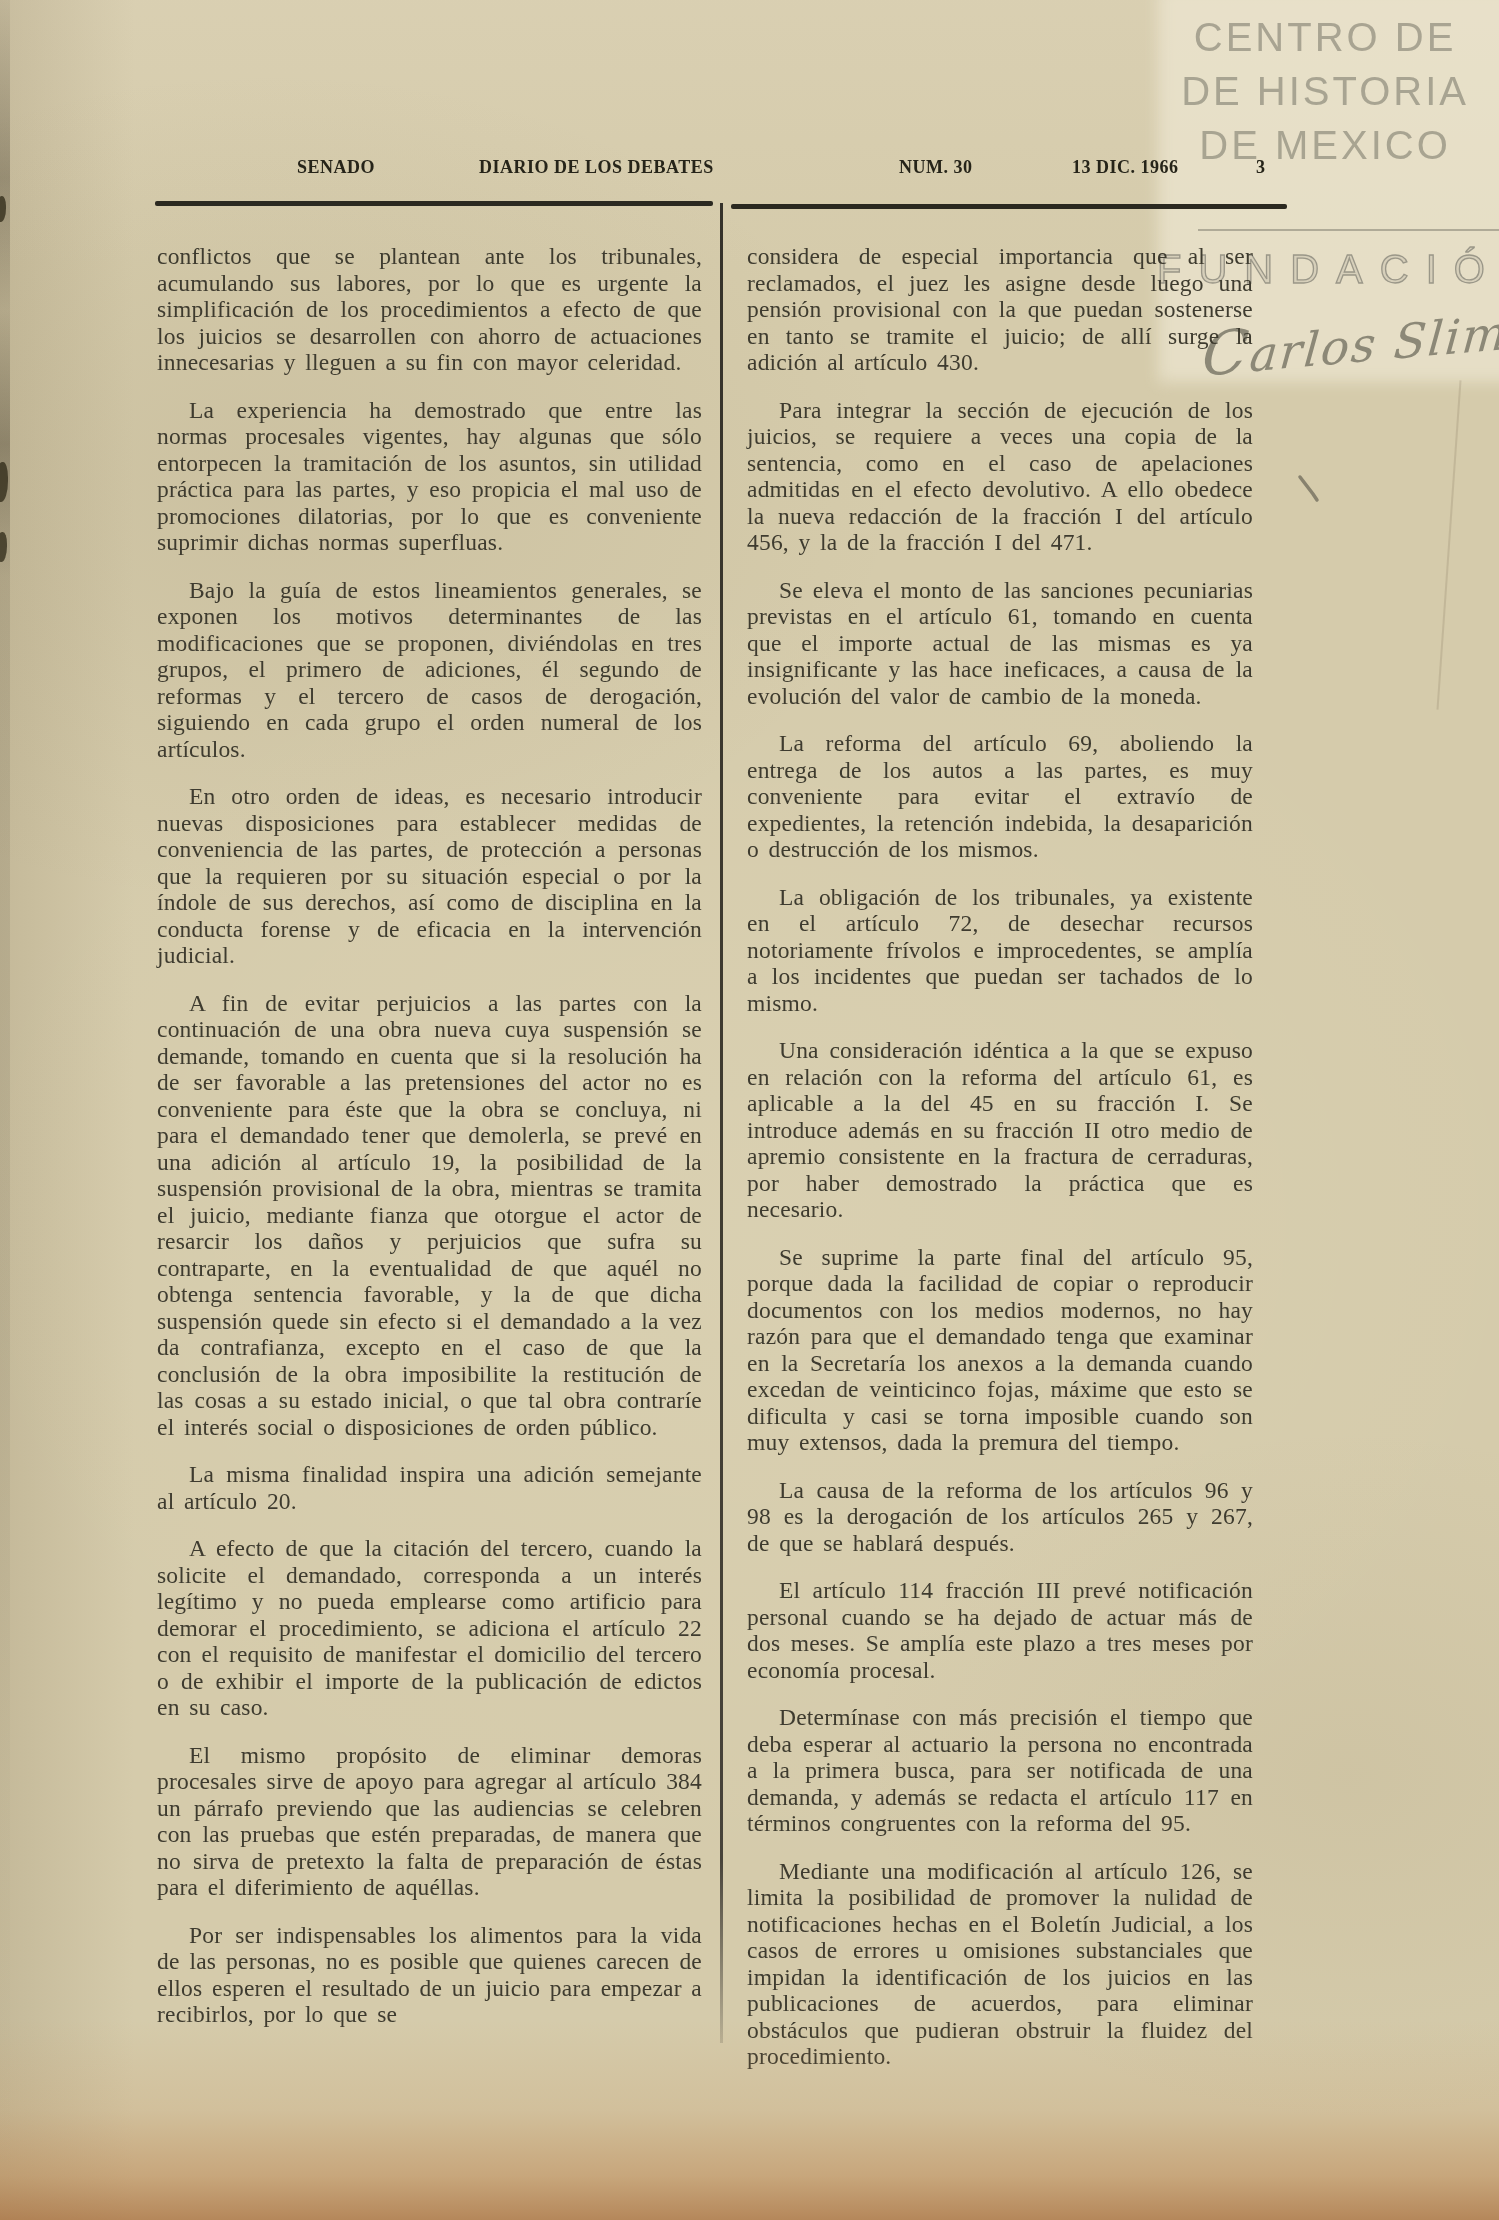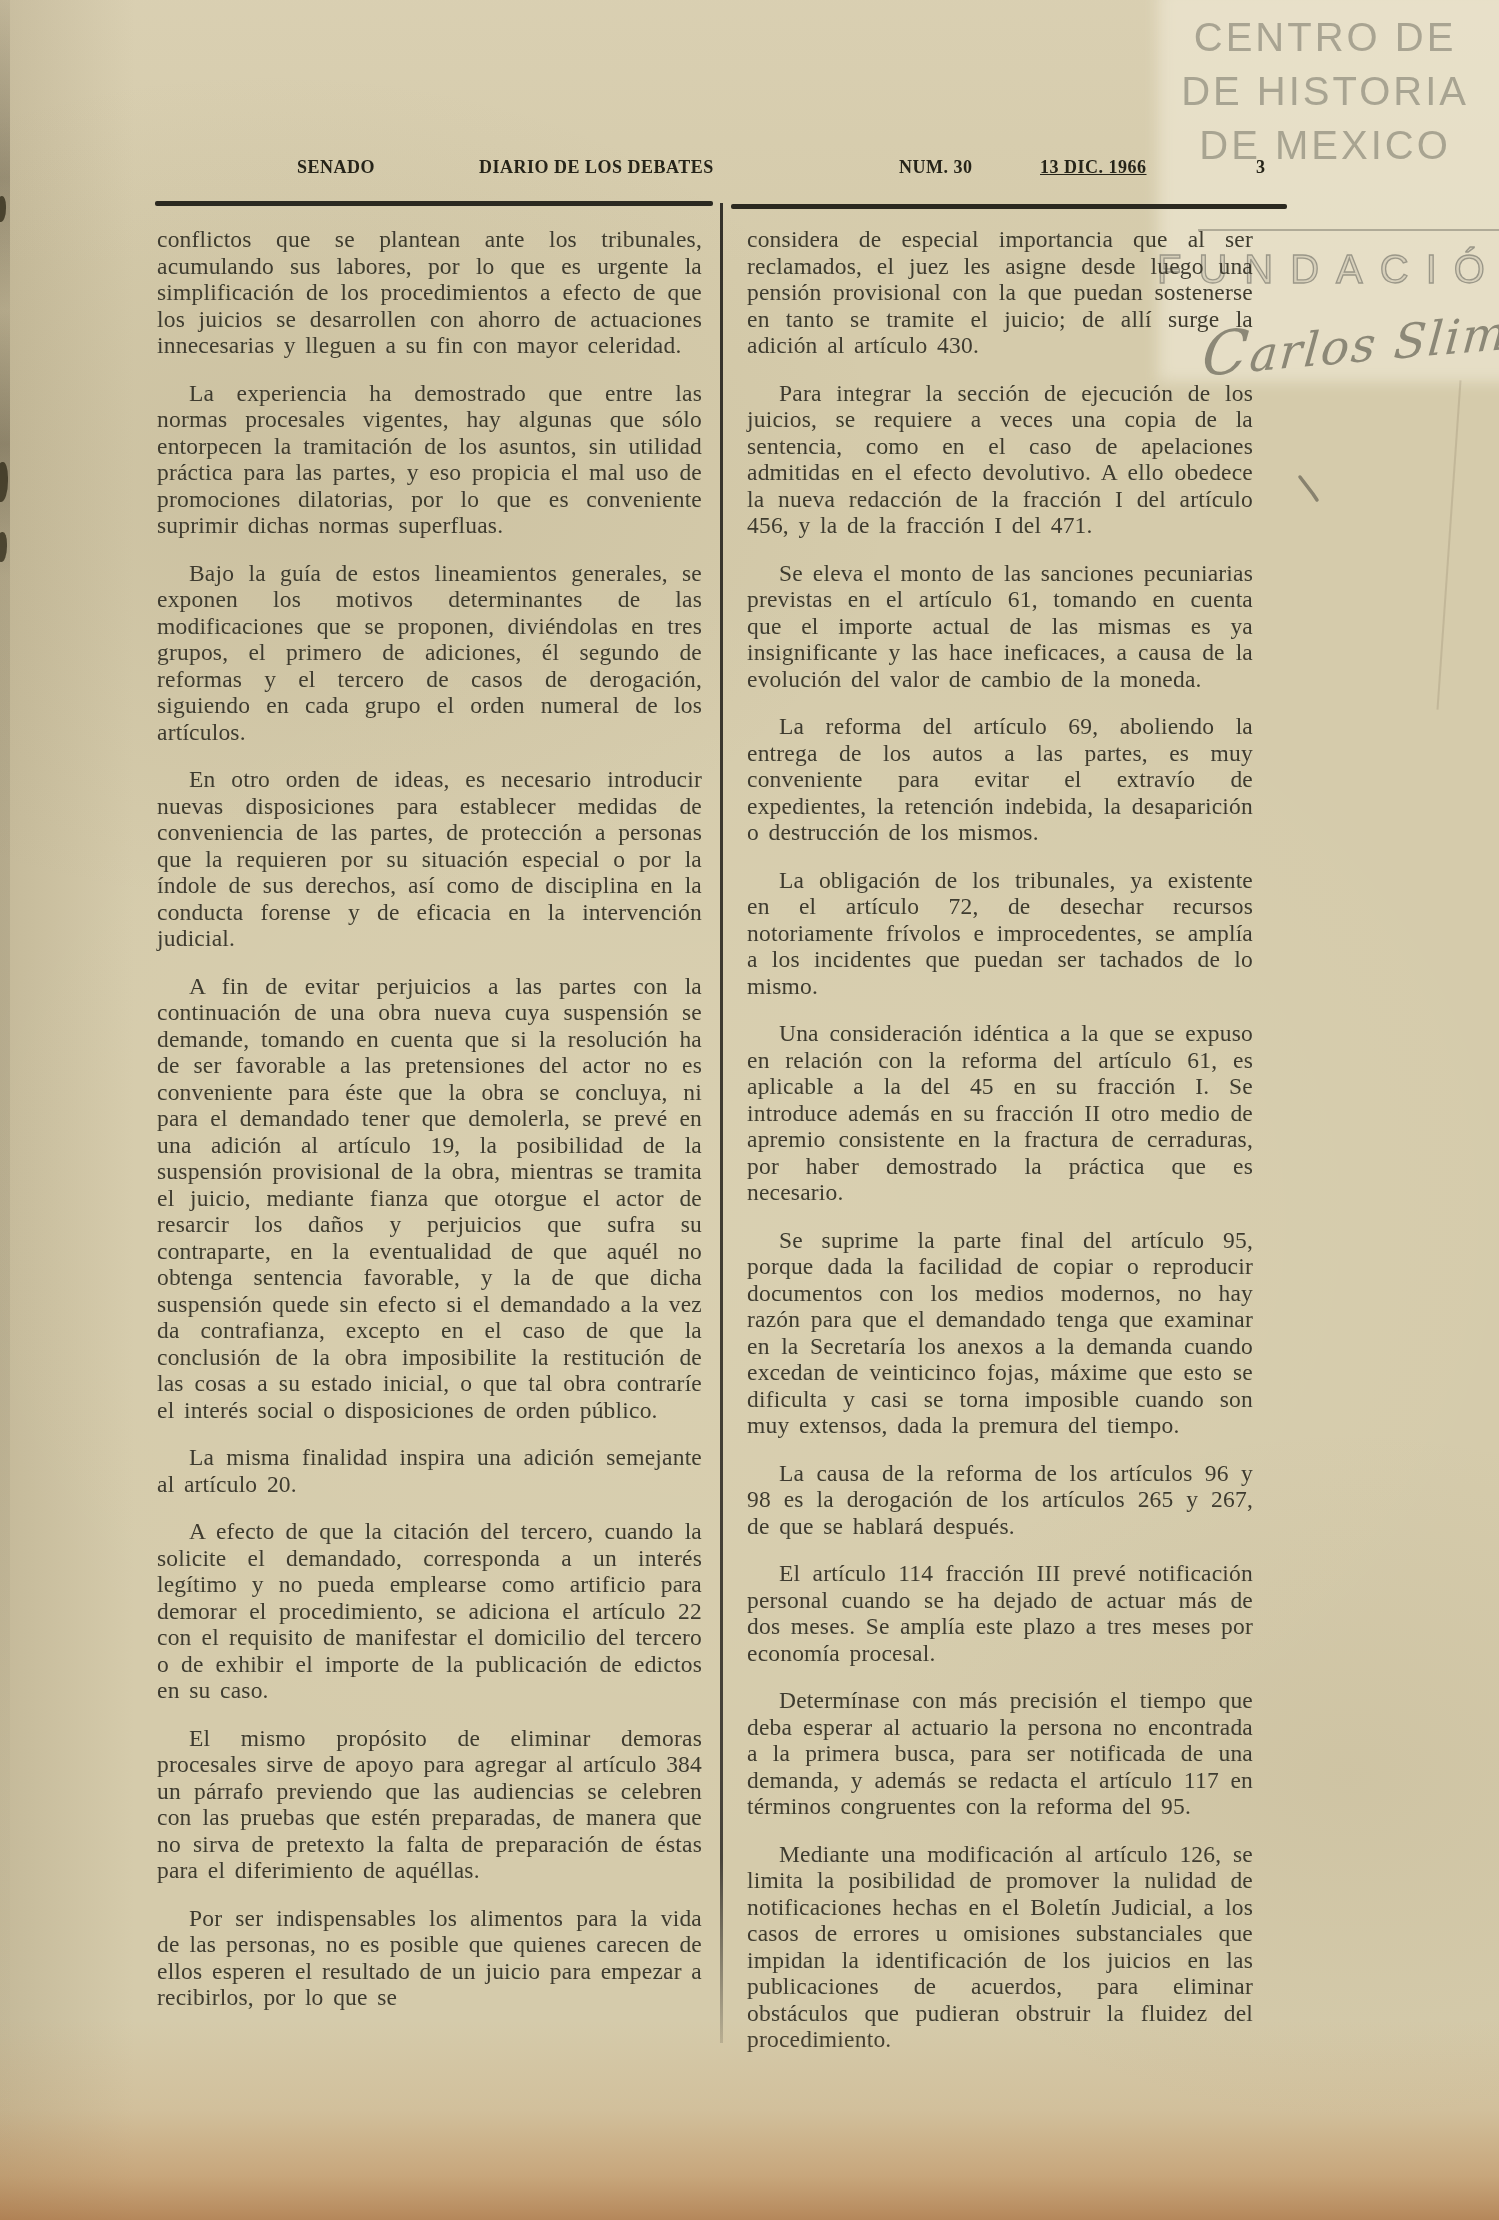--- a/index.html
+++ b/index.html
@@ -34,31 +34,31 @@
   
   .bottom-fade{position:absolute;left:0;bottom:0;width:100%;height:200px;
     background:linear-gradient(180deg, rgba(193,140,85,0) 0%, rgba(193,140,85,0.18) 45%,
       rgba(183,122,66,0.45) 78%, rgba(166,103,52,0.68) 100%);}
   
   .hdr{position:absolute;top:157px;height:32px;font-weight:bold;color:#262419;
     font-size:18px;letter-spacing:0.5px;white-space:nowrap;}
   .h-senado{left:297px;}
   .h-diario{left:479px;}
   .h-num{left:899px;}
-  .h-date{left:1040px;text-decoration:underline;}
+  .h-date{left:1072px;}
   .h-page{left:1256px;}
   .rule{position:absolute;background:#2b2920;height:5px;border-radius:2px;}
   .rule-left{left:155px;top:201px;width:558px;}
   .rule-right{left:731px;top:204px;width:556px;}
   .divider{position:absolute;left:720px;top:203px;width:3px;height:1840px;
     background:linear-gradient(180deg,#35322a 0%,#403c31 55%,#47433a 90%,rgba(71,67,58,0.2) 100%);}
   
   .col{position:absolute;top:226px;color:#3e3b2f;text-align:justify;
     font-size:23.5px;line-height:26.5px;word-spacing:3.5px;letter-spacing:0.2px;}
-  .col p{margin:0 0 21px 0;text-indent:32px;}
+  .col p{margin:17px 0 21px 0;text-indent:32px;}
   .col p.noindent{text-indent:0;}
   .col-left{left:157px;width:545px;}
   .col-right{left:747px;width:506px;}
   
   .wm-org{position:absolute;top:10px;right:30px;text-align:center;
     font-family:Liberation Sans, sans-serif;font-size:40px;line-height:54px;
     color:rgba(112,109,96,0.52);letter-spacing:3px;white-space:nowrap;}
   .wm-rule{position:absolute;left:1198px;top:229px;width:301px;height:2px;
     background:rgba(120,117,104,0.5);}
   .wm-fund{position:absolute;left:1157px;top:247px;white-space:nowrap;

